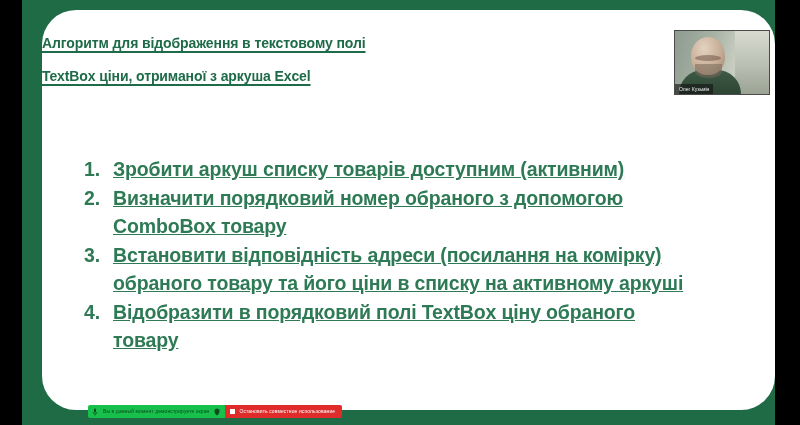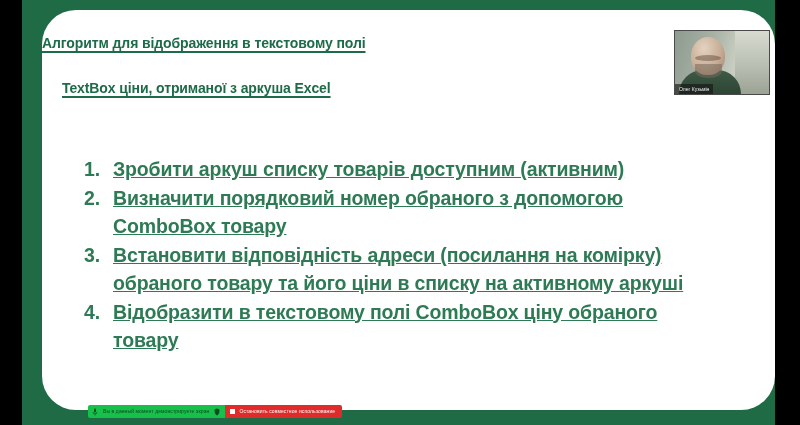--- a/index.html
+++ b/index.html
@@ -60,22 +60,21 @@
     white-space: nowrap;
     overflow: hidden;
   }
   #slide-title .tline {
     display: block;
     text-decoration: underline;
     text-underline-offset: 3px;
     text-decoration-thickness: 1.5px;
   }
   #slide-title .tline.l2 {
-    margin-top: 14px;
-    padding-left: 20px;
+    margin-top: 2px;
   }
 
   
   #slide-list {
     position: absolute;
     left: 84px;
     top: 155px;
     width: 600px;
     color: #2e7a55;
     font-size: 19.5px;
@@ -254,21 +253,21 @@
       <span class="list-text">Визначити порядковий номер обраного з допомогою ComboBox товару</span>
     </div>
 
     <div class="list-item">
       <span class="list-num">3.</span>
       <span class="list-text">Встановити відповідність адреси (посилання на комірку) обраного товару та його ціни в списку на активному аркуші</span>
     </div>
 
     <div class="list-item">
       <span class="list-num">4.</span>
-      <span class="list-text">Відобразити в текстовому полі ComboBox ціну обраного товару</span>
+      <span class="list-text">Відобразити в порядковий полі TextBox ціну обраного товару</span>
     </div>
 
   </div>
 
   <div id="webcam-pip">
     <div id="webcam-bg"></div>
     <div id="webcam-wall-right"></div>
     <div id="webcam-body"></div>
     <div id="webcam-head"></div>
     <div id="webcam-brow"></div>

